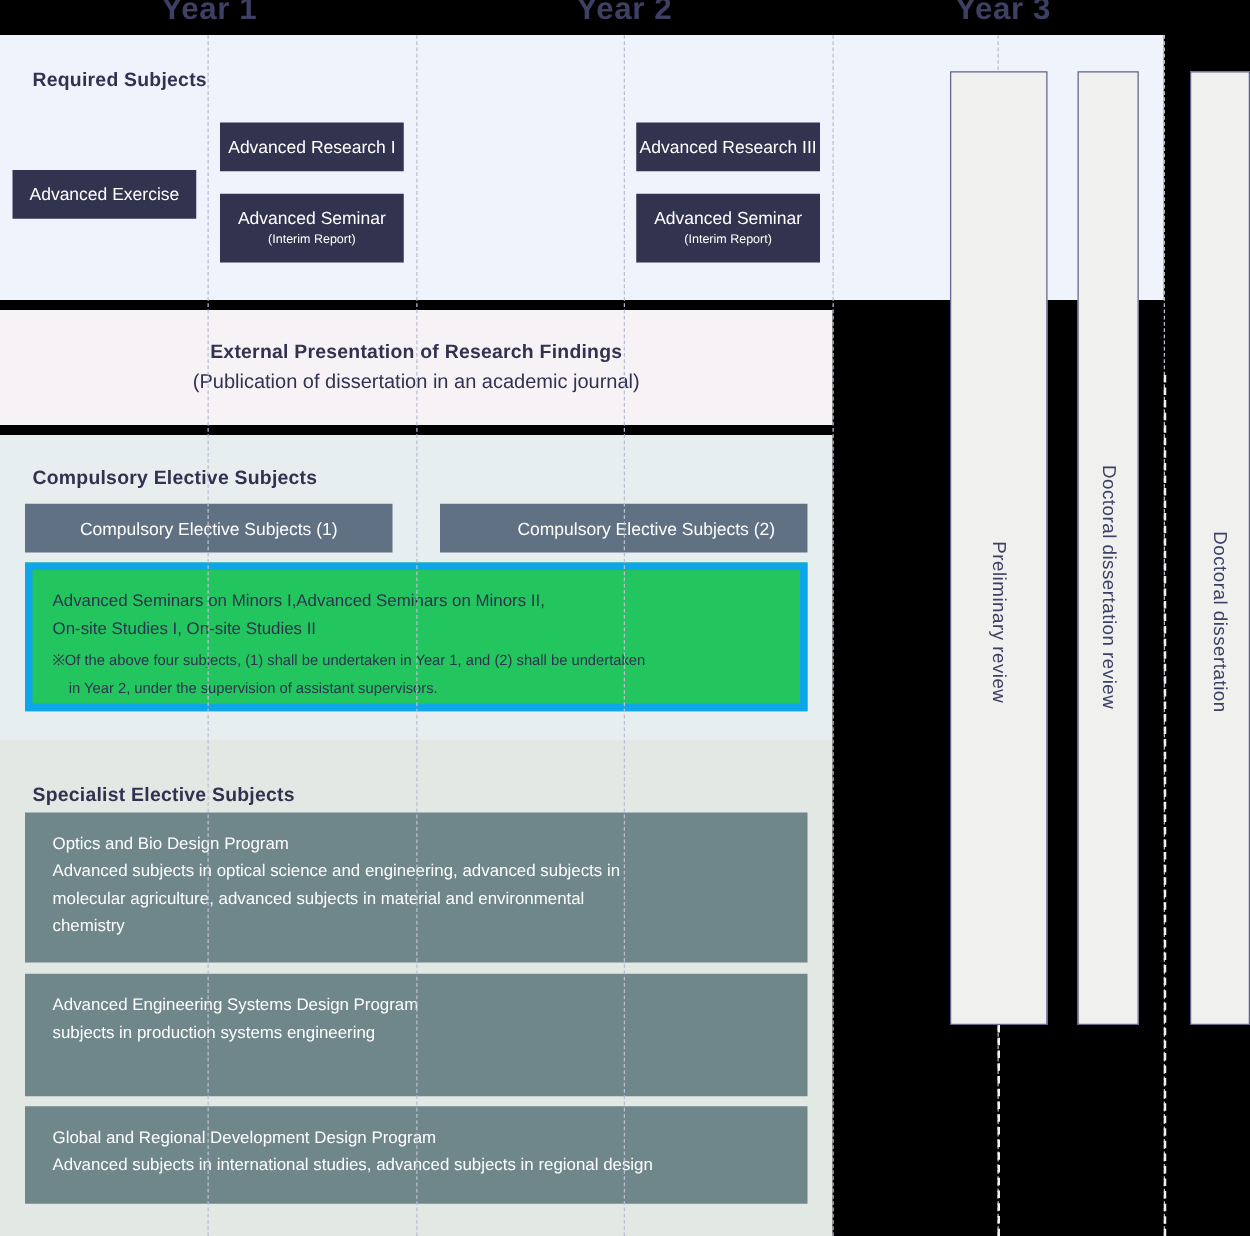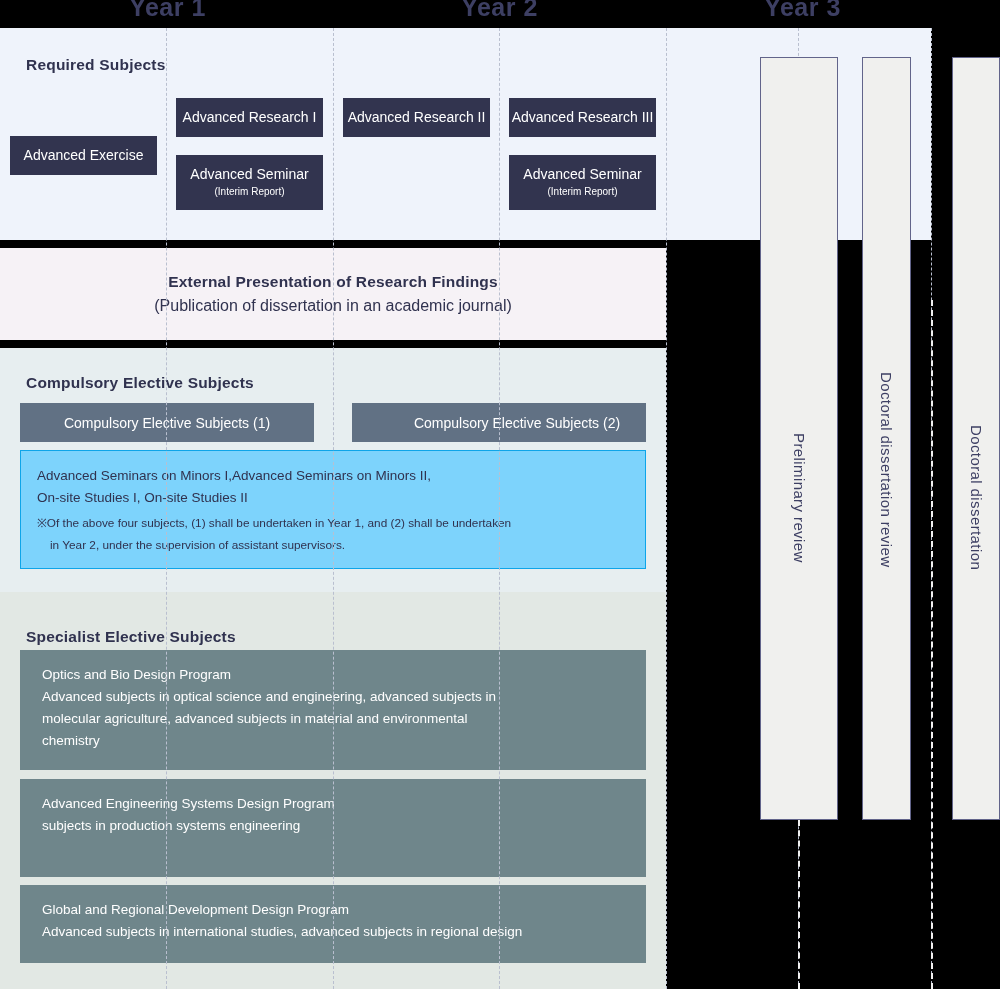--- a/index.html
+++ b/index.html
@@ -140,22 +140,22 @@
     justify-content: center;
     font-size: 14px;
     z-index: 3;
   }
 
   
   .note-box {
     position: absolute;
     left: 20px; top: 450px;
     width: 626px; height: 119px;
-    background: #7dd3fc;
-    border: 1px solid #0ea5e9;
+    background: #22c55e;
+    border: 6px solid #0ea5e9;
     padding: 14px 16px 0 16px;
     z-index: 3;
   }
   .note-line {
     font-size: 13.5px;
     color: #30324f;
     line-height: 1.65;
     white-space: nowrap;
   }
   .note-small {
@@ -223,23 +223,20 @@
 
   <div class="req-box" style="left:176px; top:98px; width:147px; height:39px;">
     <span class="title">Advanced Research I</span>
   </div>
 
   <div class="req-box" style="left:176px; top:155px; width:147px; height:55px;">
     <span class="title">Advanced Seminar</span>
     <span class="sub">(Interim Report)</span>
   </div>
 
-  <div class="req-box" style="left:343px; top:98px; width:147px; height:39px;">
-    <span class="title">Advanced Research II</span>
-  </div>
 
   <div class="req-box" style="left:509px; top:98px; width:147px; height:39px;">
     <span class="title">Advanced Research III</span>
   </div>
 
   <div class="req-box" style="left:509px; top:155px; width:147px; height:55px;">
     <span class="title">Advanced Seminar</span>
     <span class="sub">(Interim Report)</span>
   </div>
 

